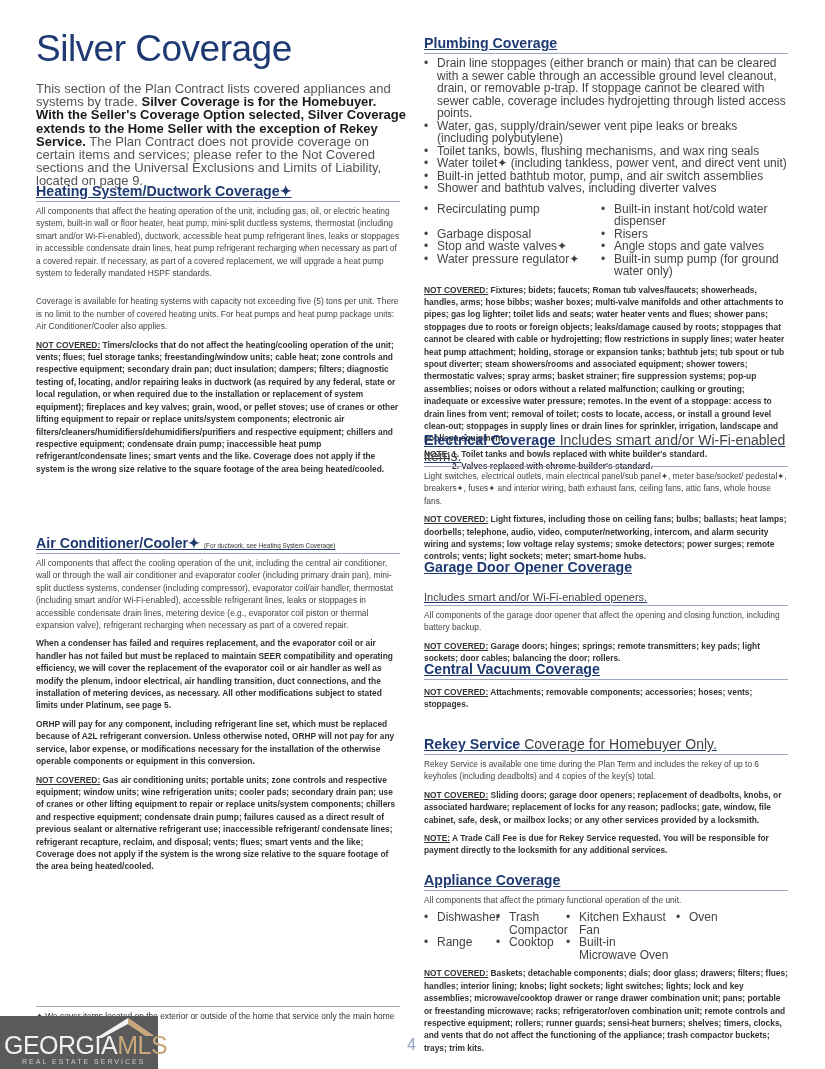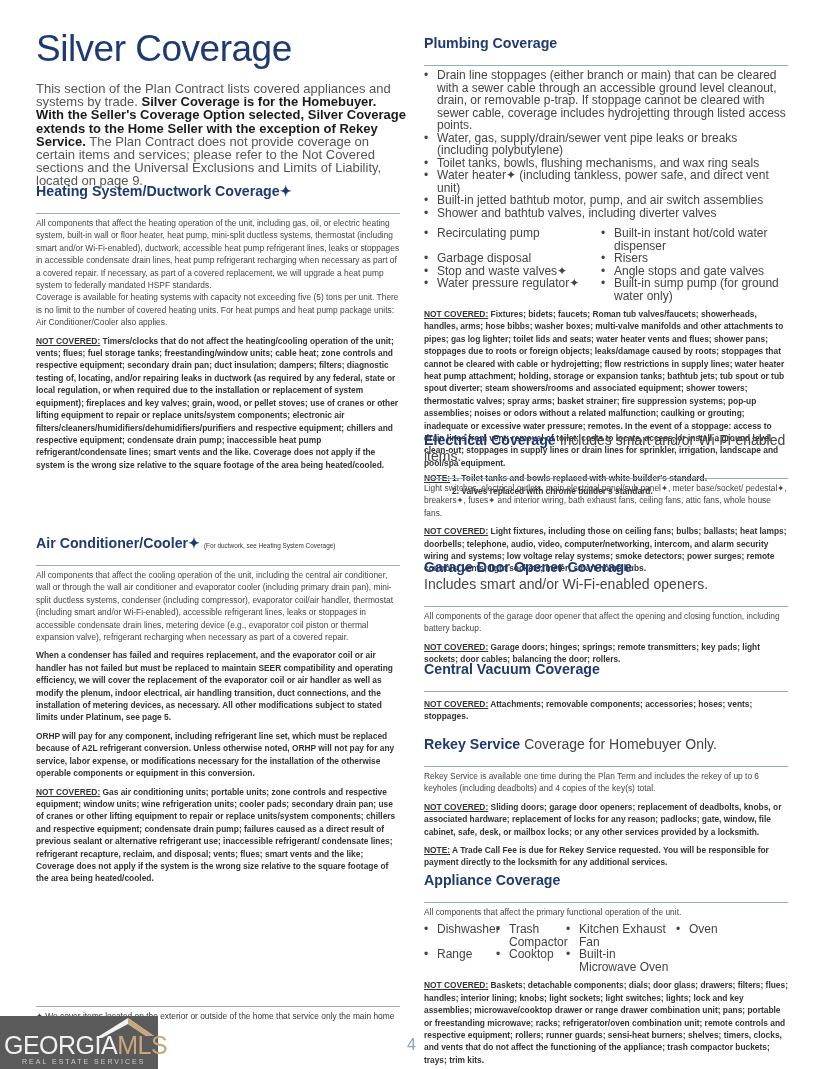--- a/index.html
+++ b/index.html
@@ -2,24 +2,24 @@
 <html><head>
 <meta charset="utf-8">
 <style>
   html, body { margin:0; padding:0; }
   body { width:825px; height:1069px; background:#ffffff; position:relative; overflow:hidden;
          font-family:"Liberation Sans", sans-serif; color:#3a3a3a; }
   .title { position:absolute; left:36px; top:28px; font-size:37px; color:#1f3a73; font-weight:normal; letter-spacing:-0.5px; margin:0; }
   .intro { position:absolute; left:36px; top:82px; width:370px; font-size:13px; line-height:13.2px; color:#555; }
   .intro b { color:#1a1a1a; }
   .sec { position:absolute; }
-  .h { font-size:14.2px; font-weight:bold; color:#1f3a73; margin:0; padding-bottom:14px; border-bottom:1.5px solid #9aa8c2; }
+  .h { font-size:14.2px; font-weight:bold; color:#1f3a73; margin:0; padding-bottom:2px; border-bottom:1.5px solid #9aa8c2;text-decoration:underline; }
   .h .sub { font-size:14px; font-weight:normal; color:#444; }
   .h .sub2 { font-size:6.4px; font-weight:normal; color:#333; }
-  .h .subline { display:block; font-size:14px; font-weight:normal; color:#444; margin-top:1px; }
+  .h .subline { display:block; font-size:11px; font-weight:normal; color:#444; margin-top:16px; }
   .p { font-size:8.4px; line-height:12.4px; color:#444; margin:3px 0 0 0; }
   .nc { font-size:8.4px; line-height:12.4px; color:#333; font-weight:bold; margin:6px 0 0 0; }
   .nc .lbl { text-decoration:underline; }
   .bl { list-style:none; margin:3px 0 0 0; padding:0; font-size:12px; line-height:12.5px; color:#444; }
   .bl li { position:relative; padding-left:13px; }
   .bl li::before { content:"•"; position:absolute; left:0; }
   .two { display:grid; grid-template-columns:177px 180px; }
   .four { display:grid; grid-template-columns:72px 70px 110px 60px; }
   .note-row { display:flex; }
   .footnote { position:absolute; left:36px; top:1006px; width:364px; border-top:1px solid #aaa; padding-top:4px; font-size:8.4px; color:#333; line-height:11px; }
@@ -37,41 +37,41 @@
 
 <div class="intro">
   <span>This section of the Plan Contract lists covered appliances and systems by trade.</span>
   <b>Silver Coverage is for the Homebuyer. With the Seller's Coverage Option selected, Silver Coverage extends to the Home Seller with the exception of Rekey Service.</b>
   <span>The Plan Contract does not provide coverage on certain items and services; please refer to the Not Covered sections and the Universal Exclusions and Limits of Liability, located on page 9.</span>
 </div>
 
 <div class="sec" style="left:36px; top:183px; width:364px;">
   <h2 class="h">Heating System/Ductwork Coverage✦</h2>
   <p class="p">All components that affect the heating operation of the unit, including gas, oil, or electric heating system, built-in wall or floor heater, heat pump, mini-split ductless systems, thermostat (including smart and/or Wi-Fi-enabled), ductwork, accessible heat pump refrigerant lines, leaks or stoppages in accessible condensate drain lines, heat pump refrigerant recharging when necessary as part of a covered repair. If necessary, as part of a covered replacement, we will upgrade a heat pump system to federally mandated HSPF standards.</p>
-  <p class="p" style="margin-top:0;">Coverage is available for heating systems with capacity not exceeding five (5) tons per unit. There is no limit to the number of covered heating units. For heat pumps and heat pump package units: Air Conditioner/Cooler also applies.</p>
+  <p class="p" style="margin-top:16px;">Coverage is available for heating systems with capacity not exceeding five (5) tons per unit. There is no limit to the number of covered heating units. For heat pumps and heat pump package units: Air Conditioner/Cooler also applies.</p>
   <p class="nc"><span class="lbl">NOT COVERED:</span> <span>Timers/clocks that do not affect the heating/cooling operation of the unit; vents; flues; fuel storage tanks; freestanding/window units; cable heat; zone controls and respective equipment; secondary drain pan; duct insulation; dampers; filters; diagnostic testing of, locating, and/or repairing leaks in ductwork (as required by any federal, state or local regulation, or when required due to the installation or replacement of system equipment); fireplaces and key valves; grain, wood, or pellet stoves; use of cranes or other lifting equipment to repair or replace units/system components; electronic air filters/cleaners/humidifiers/dehumidifiers/purifiers and respective equipment; chillers and respective equipment; condensate drain pump; inaccessible heat pump refrigerant/condensate lines; smart vents and the like. Coverage does not apply if the system is the wrong size relative to the square footage of the area being heated/cooled.</span></p>
 </div>
 
 <div class="sec" style="left:36px; top:535px; width:364px;">
   <h2 class="h"><span>Air Conditioner/Cooler✦</span> <span class="sub2">(For ductwork, see Heating System Coverage)</span></h2>
   <p class="p">All components that affect the cooling operation of the unit, including the central air conditioner, wall or through the wall air conditioner and evaporator cooler (including primary drain pan), mini-split ductless systems, condenser (including compressor), evaporator coil/air handler, thermostat (including smart and/or Wi-Fi-enabled), accessible refrigerant lines, leaks or stoppages in accessible condensate drain lines, metering device (e.g., evaporator coil piston or thermal expansion valve), refrigerant recharging when necessary as part of a covered repair.</p>
   <p class="nc">When a condenser has failed and requires replacement, and the evaporator coil or air handler has not failed but must be replaced to maintain SEER compatibility and operating efficiency, we will cover the replacement of the evaporator coil or air handler as well as modify the plenum, indoor electrical, air handling transition, duct connections, and the installation of metering devices, as necessary. All other modifications subject to stated limits under Platinum, see page 5.</p>
   <p class="nc">ORHP will pay for any component, including refrigerant line set, which must be replaced because of A2L refrigerant conversion. Unless otherwise noted, ORHP will not pay for any service, labor expense, or modifications necessary for the installation of the otherwise operable components or equipment in this conversion.</p>
   <p class="nc"><span class="lbl">NOT COVERED:</span> <span>Gas air conditioning units; portable units; zone controls and respective equipment; window units; wine refrigeration units; cooler pads; secondary drain pan; use of cranes or other lifting equipment to repair or replace units/system components; chillers and respective equipment; condensate drain pump; failures caused as a direct result of previous sealant or alternative refrigerant use; inaccessible refrigerant/ condensate lines; refrigerant recapture, reclaim, and disposal; vents; flues; smart vents and the like; Coverage does not apply if the system is the wrong size relative to the square footage of the area being heated/cooled.</span></p>
 </div>
 
 <div class="footnote">✦ We cover items located on the exterior or outside of the home that service only the main home we cover.</div>
 
 <div class="sec" style="left:424px; top:35px; width:364px;">
   <h2 class="h">Plumbing Coverage</h2>
   <ul class="bl">
     <li>Drain line stoppages (either branch or main) that can be cleared with a sewer cable through an accessible ground level cleanout, drain, or removable p-trap. If stoppage cannot be cleared with sewer cable, coverage includes hydrojetting through listed access points.</li>
     <li>Water, gas, supply/drain/sewer vent pipe leaks or breaks (including polybutylene)</li>
     <li>Toilet tanks, bowls, flushing mechanisms, and wax ring seals</li>
-    <li>Water heater✦ (including tankless, power safe, and direct vent unit)</li>
+    <li>Water toilet✦ (including tankless, power vent, and direct vent unit)</li>
     <li>Built-in jetted bathtub motor, pump, and air switch assemblies</li>
     <li>Shower and bathtub valves, including diverter valves</li>
   </ul>
   <ul class="bl two" style="margin-top:8px;">
     <li>Recirculating pump</li>
     <li>Built-in instant hot/cold water dispenser</li>
     <li>Garbage disposal</li>
     <li>Risers</li>
     <li>Stop and waste valves✦</li>
     <li>Angle stops and gate valves</li>

